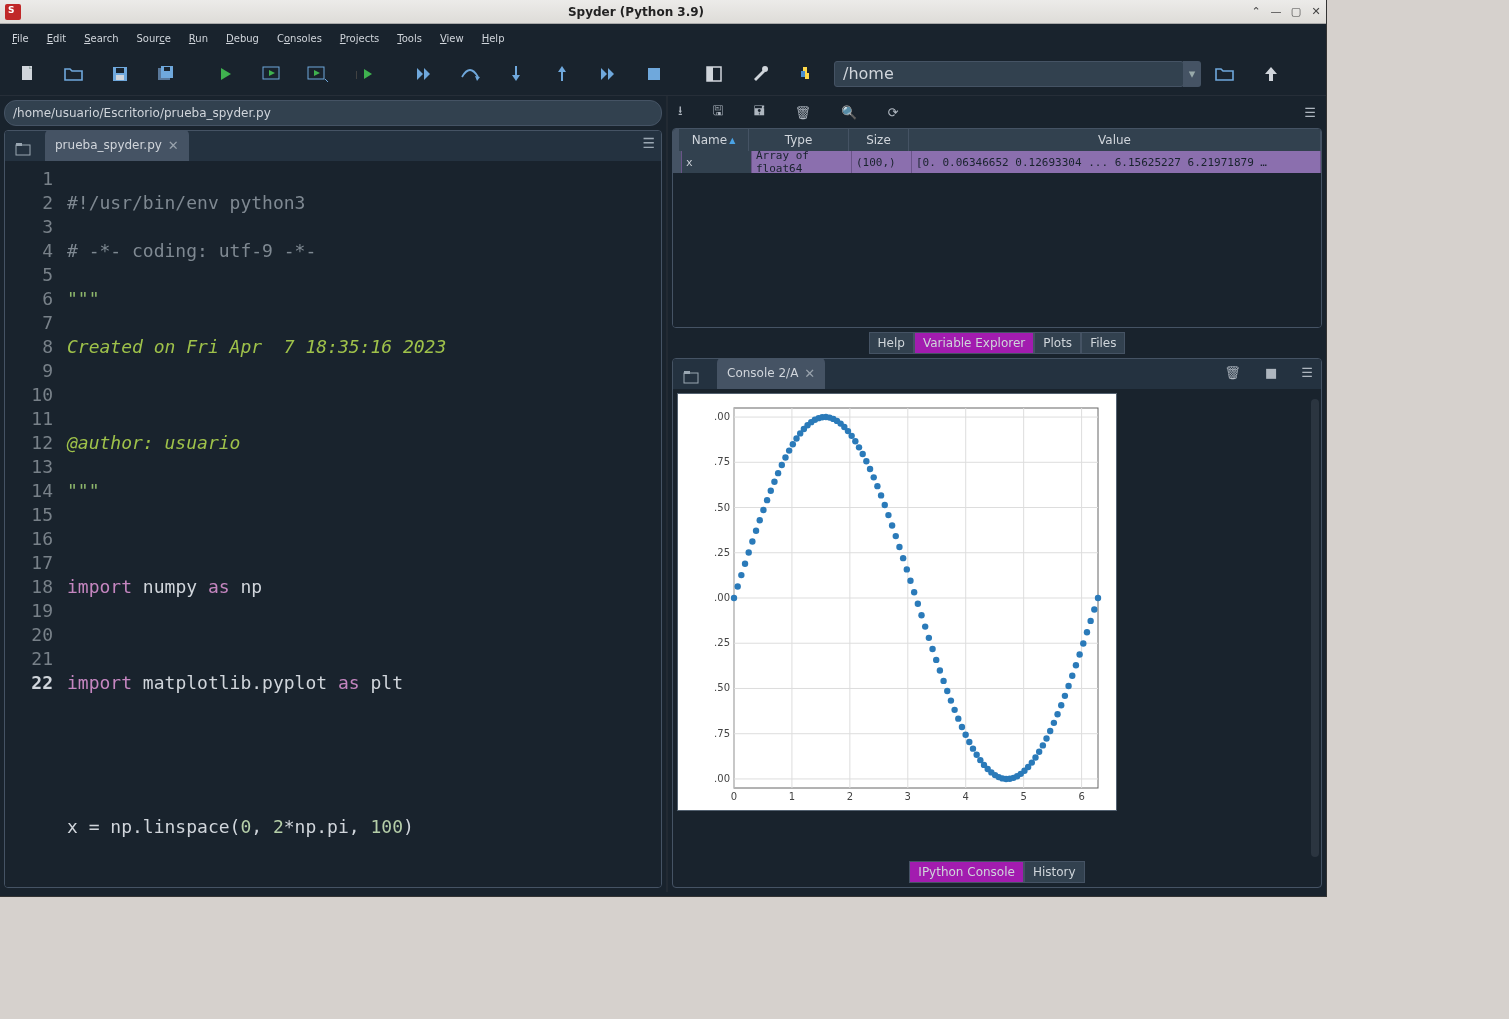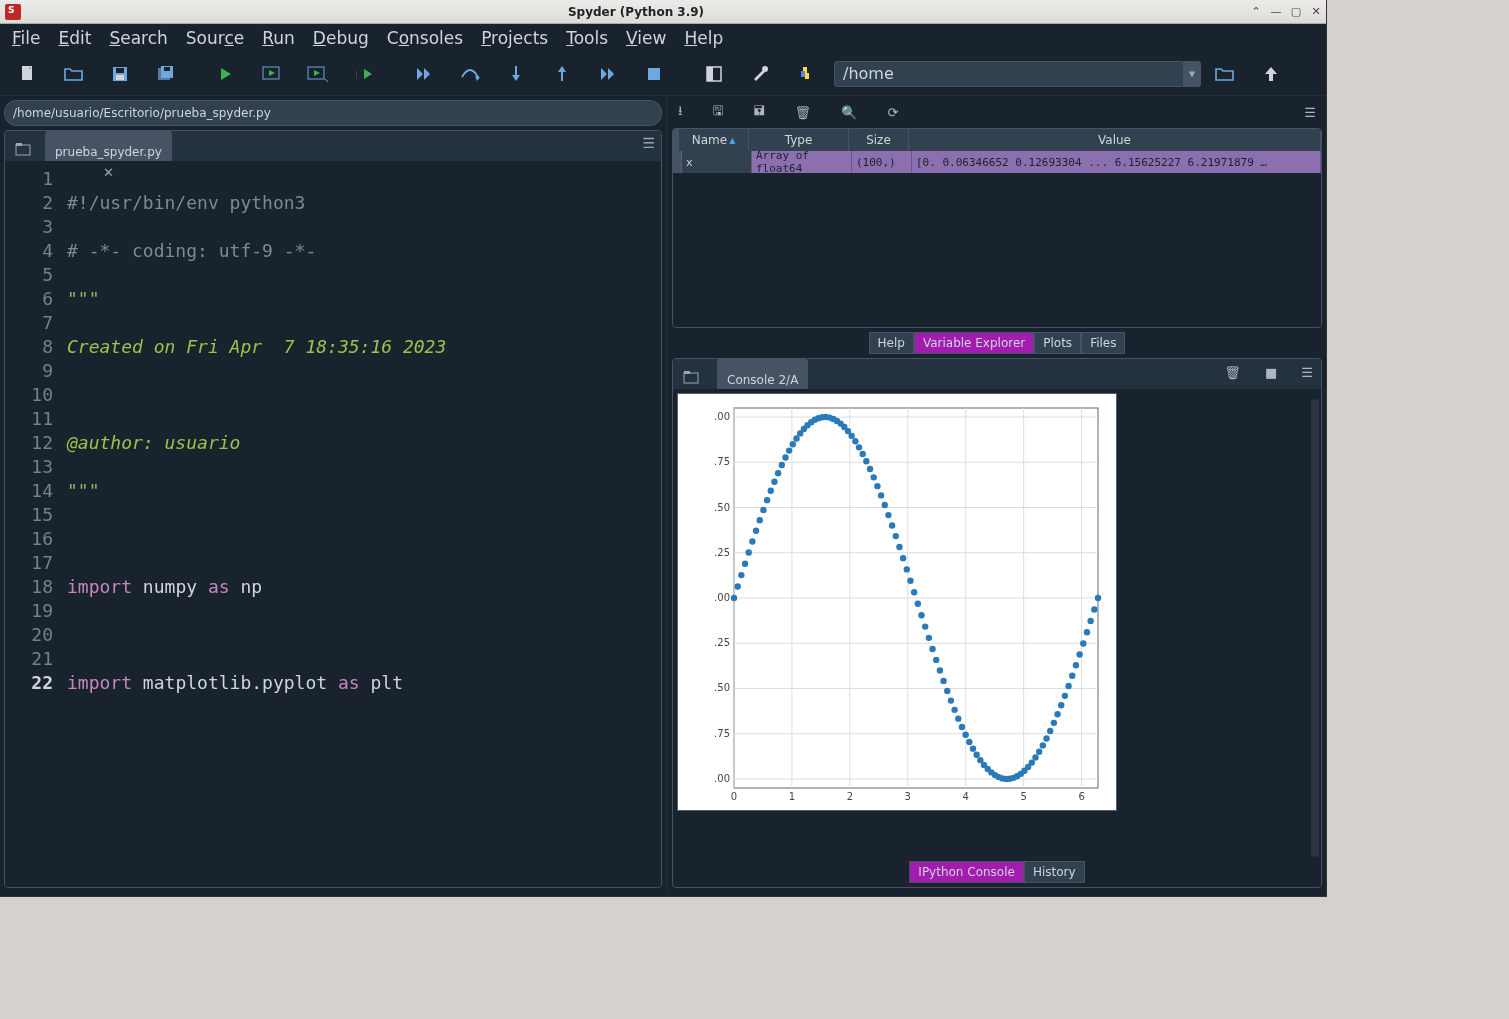--- a/index.html
+++ b/index.html
@@ -40,21 +40,21 @@
   .titlebar .title-text { flex: 0 0 auto; margin: 0 auto; font-weight: 600;}
   .titlebar .spacer { flex:1; }
   .titlebar .win-btn { width:20px; text-align:center; cursor:pointer; font-size:11px; color:#444;}
   .menubar {
     height: 28px;
     background: #19232d;
     display: flex;
     align-items: center;
     padding: 0 4px;
     color: #d0d5db;
-    font-size: 17px;
+    font-size: 10px;
     gap: 2px;
   }
   .menubar .menu-item {
     padding: 4px 8px; cursor:pointer;
   }
   .menubar .menu-item u{text-decoration:underline;}
   .toolbar {
     height: 44px;
     background: #19232d;
     display: flex;
@@ -110,21 +110,20 @@
   .browse-icon{width:24px;height:24px;display:flex;align-items:center;justify-content:center;margin-right:6px;}
   .editor-tab{
     height:26px;
     background:#455364;
     border-radius:6px 6px 0 0;
     padding:16px 10px;
     display:flex;align-items:center;
     color:#d0d5db;font-size:12px;
     gap:6px;
     cursor:pointer;
-    flex-direction:column;
   }
   .editor-tab .close-x{color:#99a3ad;cursor:pointer;font-size:13px;}
   .hamburger{position:absolute;right:6px;top:4px;color:#9aa7b2;cursor:pointer;font-size:14px;}
   .editor-body{
     flex:1;display:flex;
     background:#19232d;
     font-family:"DejaVu Sans Mono", monospace;
     font-size:18px;
     overflow:hidden;
   }
@@ -430,20 +429,21 @@
 <div class="line"><span class="tok-ital">Created on Fri Apr  7 18:35:16 2023</span></div>
 <div class="line"></div>
 <div class="line"><span class="tok-ital">@author: usuario</span></div>
 <div class="line"><span class="tok-tq">"""</span></div>
 <div class="line"></div>
 <div class="line"><span class="tok-kw">import</span><span class="tok-nm"> numpy </span><span class="tok-kw">as</span><span class="tok-nm"> np</span></div>
 <div class="line"></div>
 <div class="line"><span class="tok-kw">import</span><span class="tok-nm"> matplotlib.pyplot </span><span class="tok-kw">as</span><span class="tok-nm"> plt</span></div>
 <div class="line"></div>
 <div class="line"></div>
+<div class="line"><span class="tok-nm">x = np.linspace(</span><span class="tok-num">0</span><span class="tok-nm">, </span><span class="tok-num">2</span><span class="tok-nm">*np.pi, </span><span class="tok-num">100</span><span class="tok-nm">)</span></div>
 
 
 
 
 
 
 
           </div>
         </div>
       </div>

